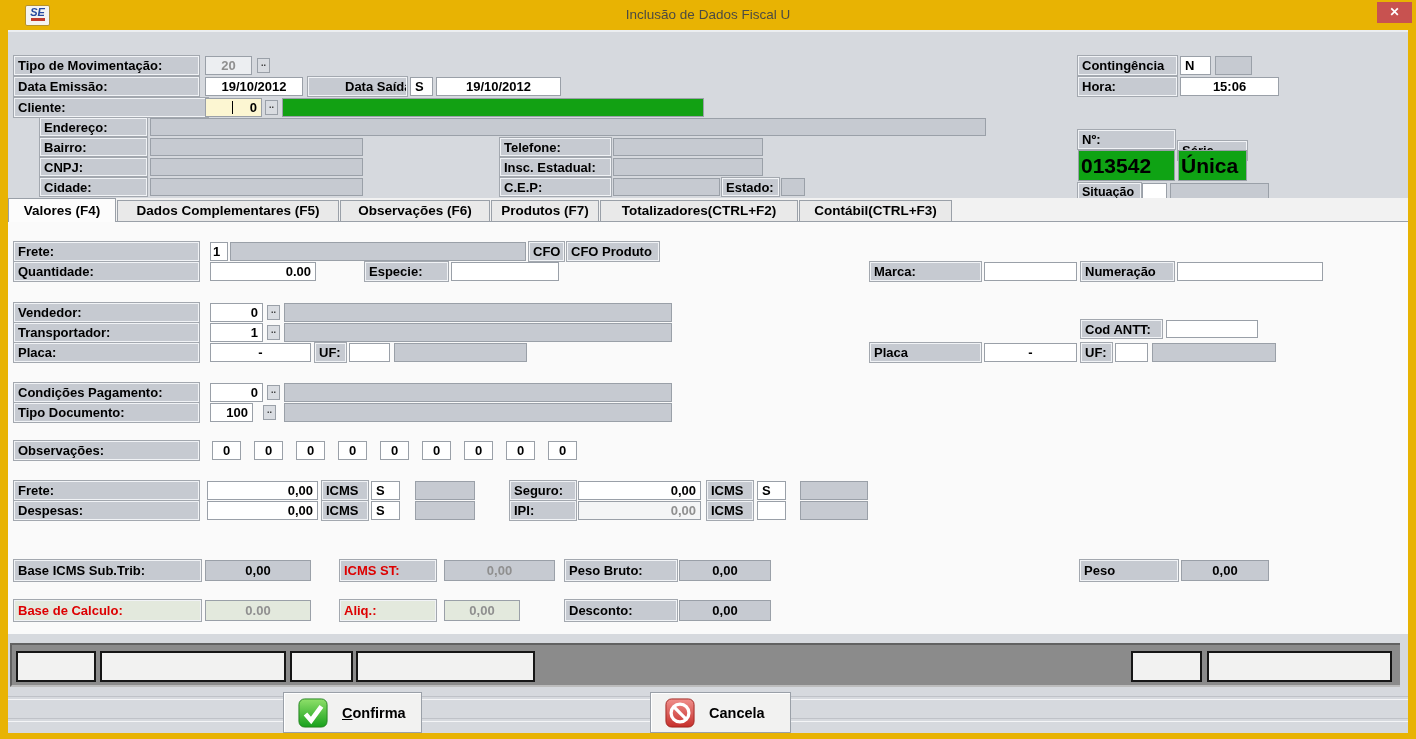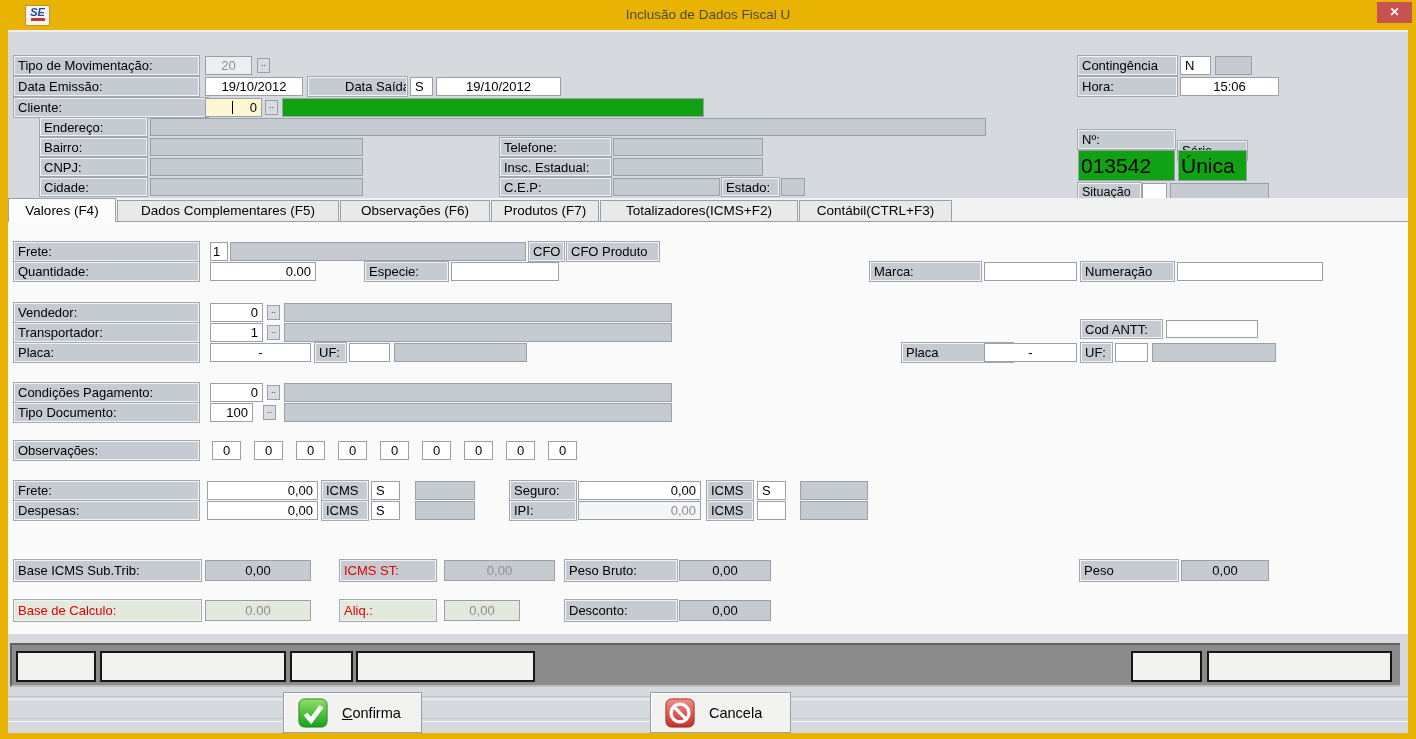--- a/index.html
+++ b/index.html
@@ -5,21 +5,21 @@
   html,body{margin:0;padding:0;background:#555;}
   #win{position:relative;width:1416px;height:739px;background:#e8b303;font-family:"Liberation Sans",sans-serif;overflow:hidden;}
   
   #titlebar{position:absolute;left:0;top:0;width:1416px;height:30px;background:#e8b303;}
   #title{position:absolute;left:0;top:7px;width:1416px;text-align:center;font-size:13.5px;color:#4c4a43;}
   #applogo{position:absolute;left:25px;top:5px;width:25px;height:21px;background:#f4f4f2;border:1px solid #b5922c;border-radius:2px;text-align:center;box-sizing:border-box;}
   #applogo .se{font-size:11px;font-weight:bold;font-style:italic;color:#274a9e;line-height:12px;display:block;}
   #applogo .bar{display:block;width:14px;height:3px;background:#c03a2b;margin:0 auto;}
   #closebtn{position:absolute;left:1377px;top:2px;width:35px;height:21px;background:#c85250;color:#fff;font-size:12px;font-weight:bold;text-align:center;line-height:21px;cursor:default;}
   
-  #content{position:absolute;left:8px;top:30px;width:1400px;height:701px;background:#d6d9de;border-top:2px solid #eceef1;}
+  #content{position:absolute;left:8px;top:30px;width:1400px;height:701px;background:#d6d9de;border-top:2px solid #eceef1;font-weight:bold;}
   .lbl{position:absolute;background:#c6cad1;border:1px solid #f1f3f6;box-shadow:0 0 0 1px #a3a8af;font-size:13px;line-height:17px;padding:0 3px;color:#000;white-space:nowrap;overflow:hidden;box-sizing:border-box;height:19px;}
   .fld{position:absolute;background:#fff;border:1px solid #9aa0a8;font-size:13px;line-height:17px;padding:0 4px;box-sizing:border-box;height:19px;white-space:nowrap;overflow:hidden;}
   .gfld{background:#c6cad1;}
   .center{text-align:center;}
   .right{text-align:right;}
   .dim{color:#8f8f8f;}
   .redtxt{color:#dd0000;}
   .ltg{background:#e3e9dd;}
   .greenfld{background:#0fa314;font-size:21px;line-height:29px;height:31px;padding:0 2px;}
   .cream{background:#fcf6d2;}
@@ -99,21 +99,21 @@
     <div class="fld greenfld" style="left:1170px;top:118px;width:69px;">Única</div>
     <div class="lbl" style="left:1070px;top:151px;width:63px;height:17px;font-size:12.5px;">Situação</div>
     <div class="fld" style="left:1134px;top:151px;width:25px;height:17px;"></div>
     <div class="fld gfld" style="left:1162px;top:151px;width:99px;height:17px;"></div>
 
     <div id="tabstrip">
       <div class="tab active" style="left:0px;top:0px;width:108px;height:24px;line-height:23px;">Valores (F4)</div>
       <div class="tab" style="left:109px;top:2px;width:222px;height:22px;line-height:20px;">Dados Complementares (F5)</div>
       <div class="tab" style="left:332px;top:2px;width:150px;height:22px;line-height:20px;">Observações (F6)</div>
       <div class="tab" style="left:483px;top:2px;width:108px;height:22px;line-height:20px;">Produtos (F7)</div>
-      <div class="tab" style="left:592px;top:2px;width:198px;height:22px;line-height:20px;">Totalizadores(ICMS+F2)</div>
+      <div class="tab" style="left:592px;top:2px;width:198px;height:22px;line-height:20px;">Totalizadores(CTRL+F2)</div>
       <div class="tab" style="left:791px;top:2px;width:153px;height:22px;line-height:20px;">Contábil(CTRL+F3)</div>
     </div>
     <div id="panel"></div>
 
     <div class="lbl" style="left:6px;top:210px;width:185px;">Frete:</div>
     <div class="fld" style="left:202px;top:210px;width:18px;padding:0 2px;">1</div>
     <div class="fld gfld" style="left:222px;top:210px;width:296px;"></div>
     <div class="lbl" style="left:521px;top:210px;width:35px;">CFO</div>
     <div class="lbl" style="left:559px;top:210px;width:92px;">CFO Produto</div>
 
@@ -136,21 +136,21 @@
     <div class="dots" style="left:259px;top:293px;">..</div>
     <div class="fld gfld" style="left:276px;top:291px;width:388px;"></div>
     <div class="lbl" style="left:1073px;top:288px;width:81px;height:18px;">Cod ANTT:</div>
     <div class="fld" style="left:1158px;top:288px;width:92px;height:18px;"></div>
 
     <div class="lbl" style="left:6px;top:311px;width:185px;">Placa:</div>
     <div class="fld center" style="left:202px;top:311px;width:101px;">-</div>
     <div class="lbl" style="left:307px;top:311px;width:31px;">UF:</div>
     <div class="fld" style="left:341px;top:311px;width:41px;"></div>
     <div class="fld gfld" style="left:386px;top:311px;width:133px;"></div>
-    <div class="lbl" style="left:862px;top:311px;width:111px;margin-left:32px;">Placa</div>
+    <div class="lbl" style="left:862px;top:311px;width:111px;">Placa</div>
     <div class="fld center" style="left:976px;top:311px;width:93px;">-</div>
     <div class="lbl" style="left:1073px;top:311px;width:31px;">UF:</div>
     <div class="fld" style="left:1107px;top:311px;width:33px;"></div>
     <div class="fld gfld" style="left:1144px;top:311px;width:124px;"></div>
 
     <div class="lbl" style="left:6px;top:351px;width:185px;">Condições Pagamento:</div>
     <div class="fld right" style="left:202px;top:351px;width:53px;">0</div>
     <div class="dots" style="left:259px;top:353px;">..</div>
     <div class="fld gfld" style="left:276px;top:351px;width:388px;"></div>
 

